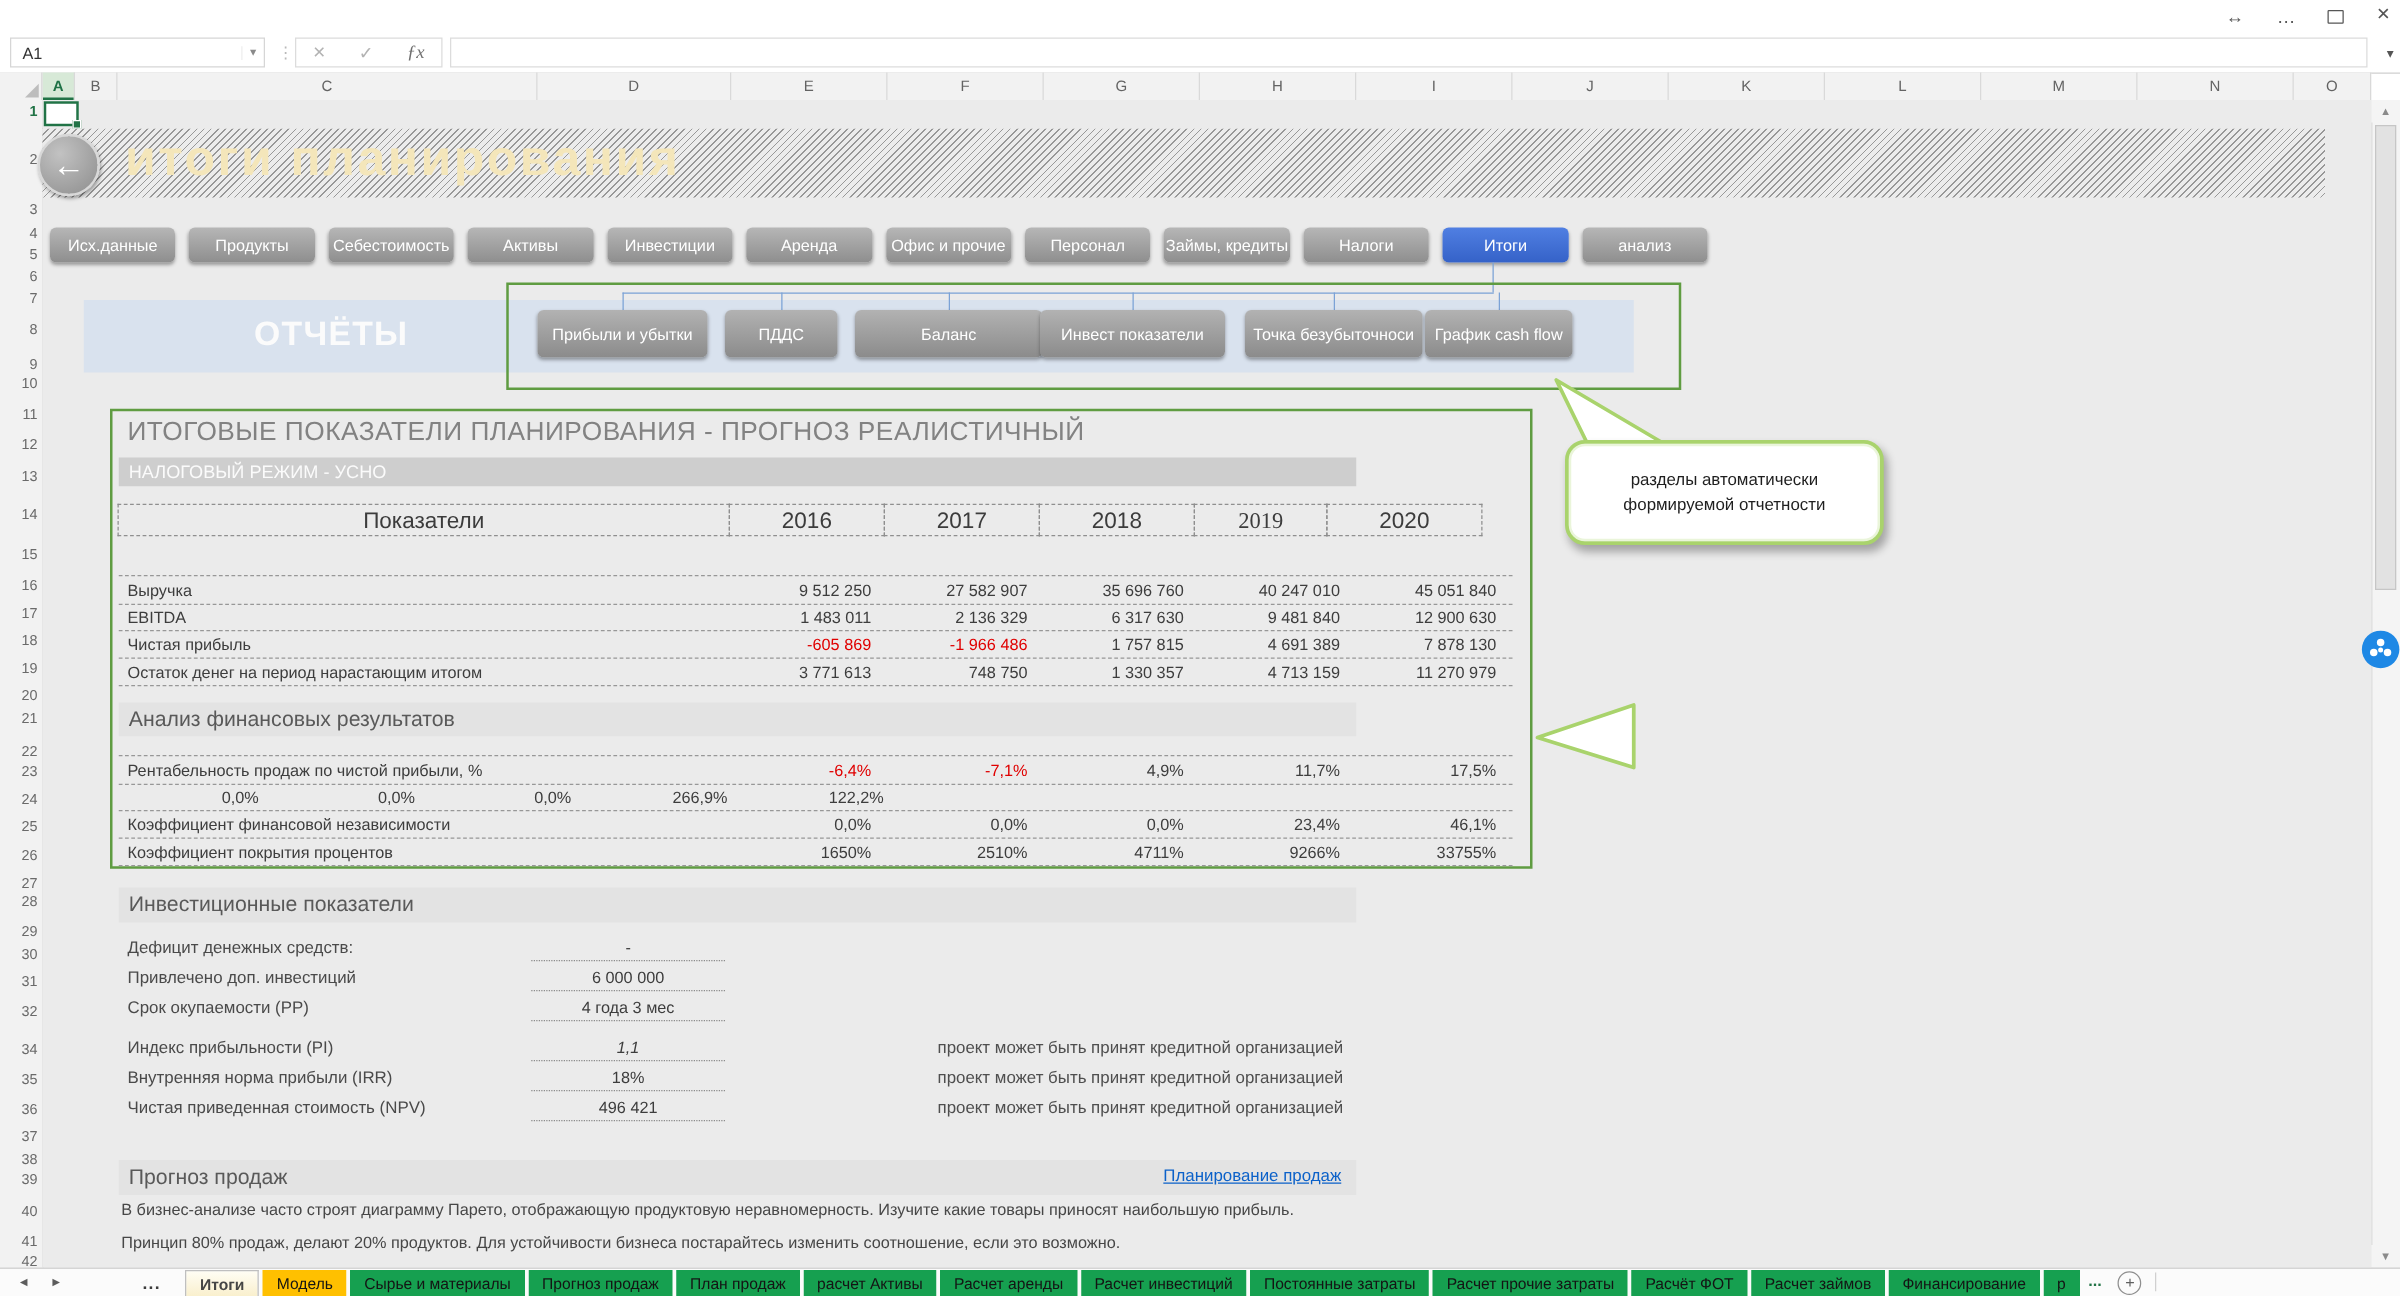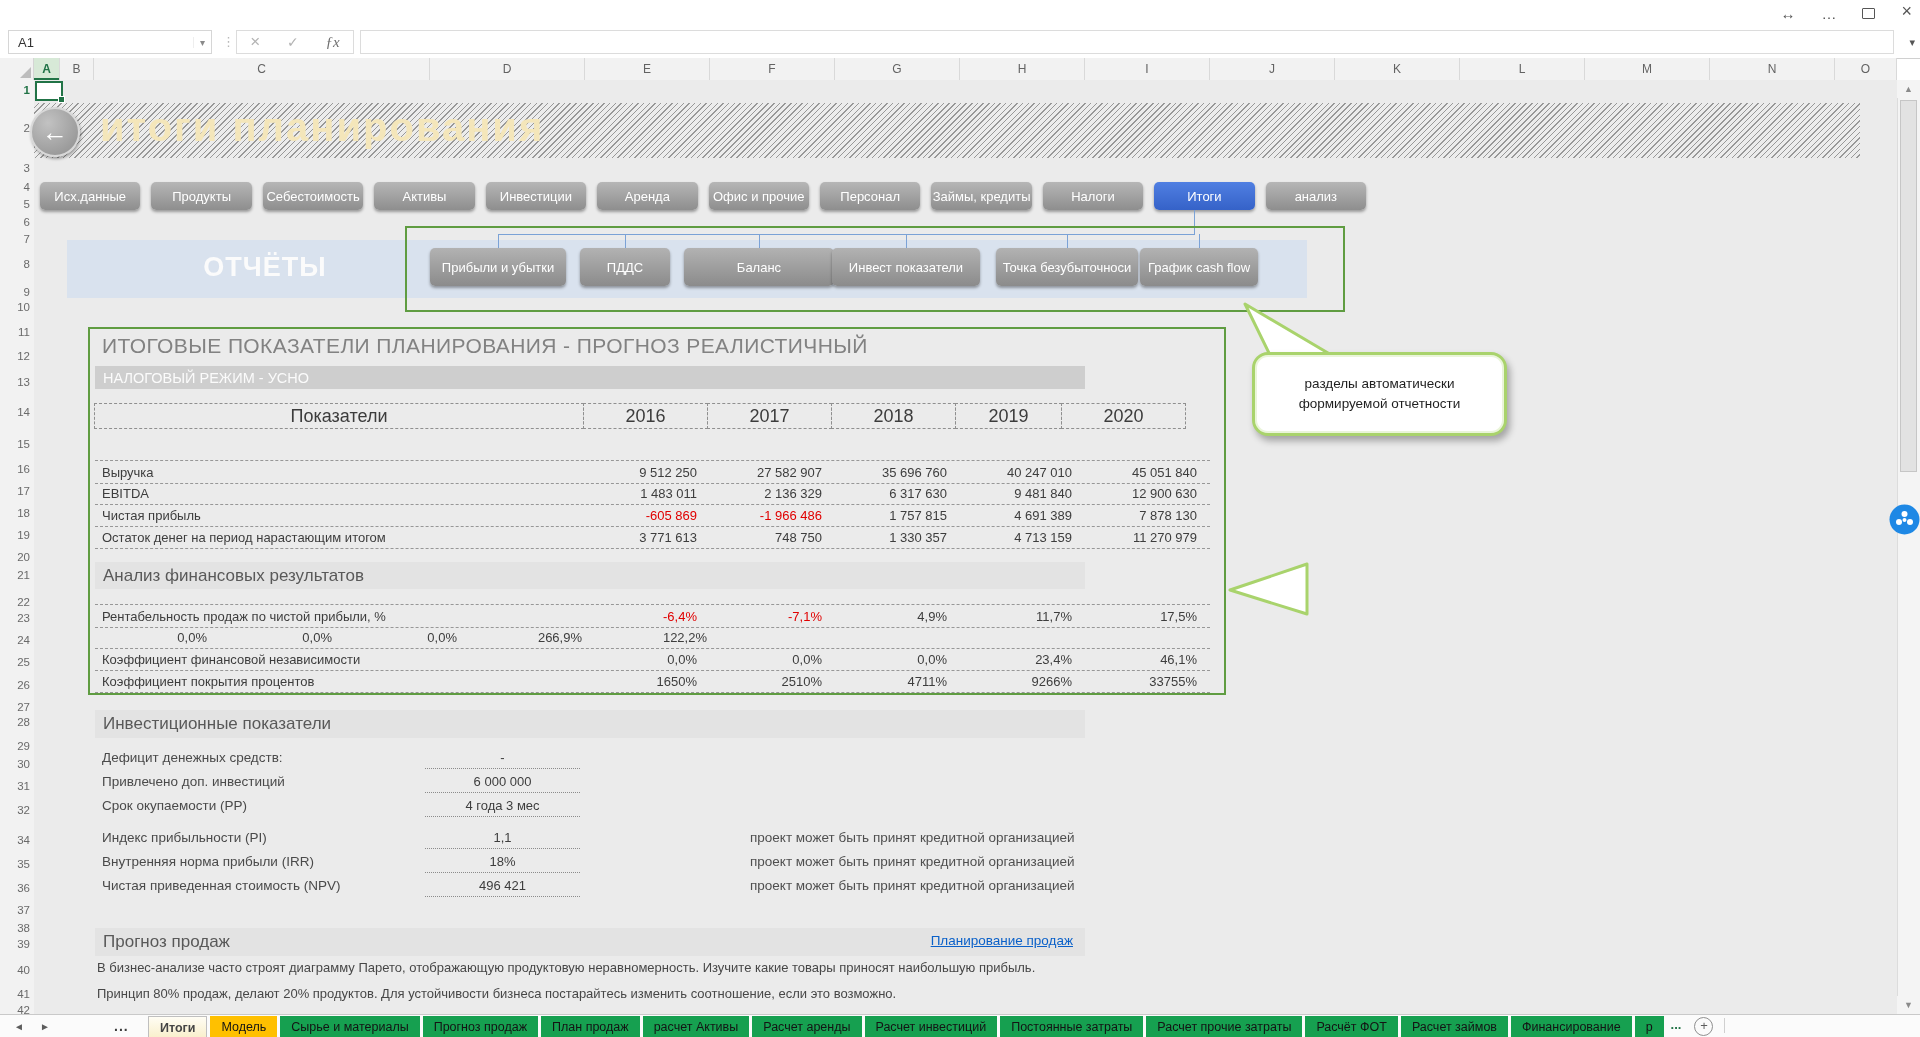--- a/index.html
+++ b/index.html
@@ -260,21 +260,21 @@
   <div class="greenbox" style="left:88px;top:327px;width:1138px;height:368px;"></div>
   <div class="bigtitle">ИТОГОВЫЕ ПОКАЗАТЕЛИ ПЛАНИРОВАНИЯ  - ПРОГНОЗ РЕАЛИСТИЧНЫЙ</div>
   <div class="taxband">
       <span>НАЛОГОВЫЙ РЕЖИМ - УСНО</span>
     </div>
   <div class="thead" id="thead">
       <div class="thcell" style="width: 490px;">Показатели</div>
       <div class="thcell" style="width: 125px;">2016</div>
       <div class="thcell" style="width: 125px;">2017</div>
       <div class="thcell" style="width: 125px;">2018</div>
-      <div class="thcell" style="width: 107px;">2019</div>
+      <div class="thcell" style="width: 107px; font-family: Liberation Serif, serif;">2019</div>
       <div class="thcell" style="width: 125px;">2020</div>
     </div>
   <div id="trows">
       <div class="trow first" style="top: 460px;">
         <div class="tlabel">Выручка</div>
         <div class="tval">9 512 250</div>
         <div class="tval">27 582 907</div>
         <div class="tval">35 696 760</div>
         <div class="tval">40 247 010</div>
         <div class="tval">45 051 840</div>
@@ -346,21 +346,21 @@
       <span>Инвестиционные показатели</span>
     </div>
   <div id="invrows">
       <div class="invlabel" style="top: 750px;">Дефицит денежных средств:</div>
       <div class="invval" style="top: 750px;">-</div>
       <div class="invlabel" style="top: 774px;">Привлечено доп. инвестиций</div>
       <div class="invval" style="top: 774px;">6 000 000</div>
       <div class="invlabel" style="top: 798px;">Срок окупаемости  (PP)</div>
       <div class="invval" style="top: 798px;">4 года 3 мес</div>
       <div class="invlabel" style="top: 830px;">Индекс прибыльности  (PI)</div>
-      <div class="invval" style="top: 830px;">1,1</div>
+      <div class="invval" style="top: 830px; font-style: italic;">1,1</div>
       <div class="invnote" style="top: 830px;">проект может быть принят кредитной организацией</div>
       <div class="invlabel" style="top: 854px;">Внутренняя норма прибыли (IRR)</div>
       <div class="invval" style="top: 854px;">18%</div>
       <div class="invnote" style="top: 854px;">проект может быть принят кредитной организацией</div>
       <div class="invlabel" style="top: 878px;">Чистая приведенная стоимость (NPV)</div>
       <div class="invval" style="top: 878px;">496 421</div>
       <div class="invnote" style="top: 878px;">проект может быть принят кредитной организацией</div>
     </div>
 
   <div class="secband" style="top:928px;height:28px;">

